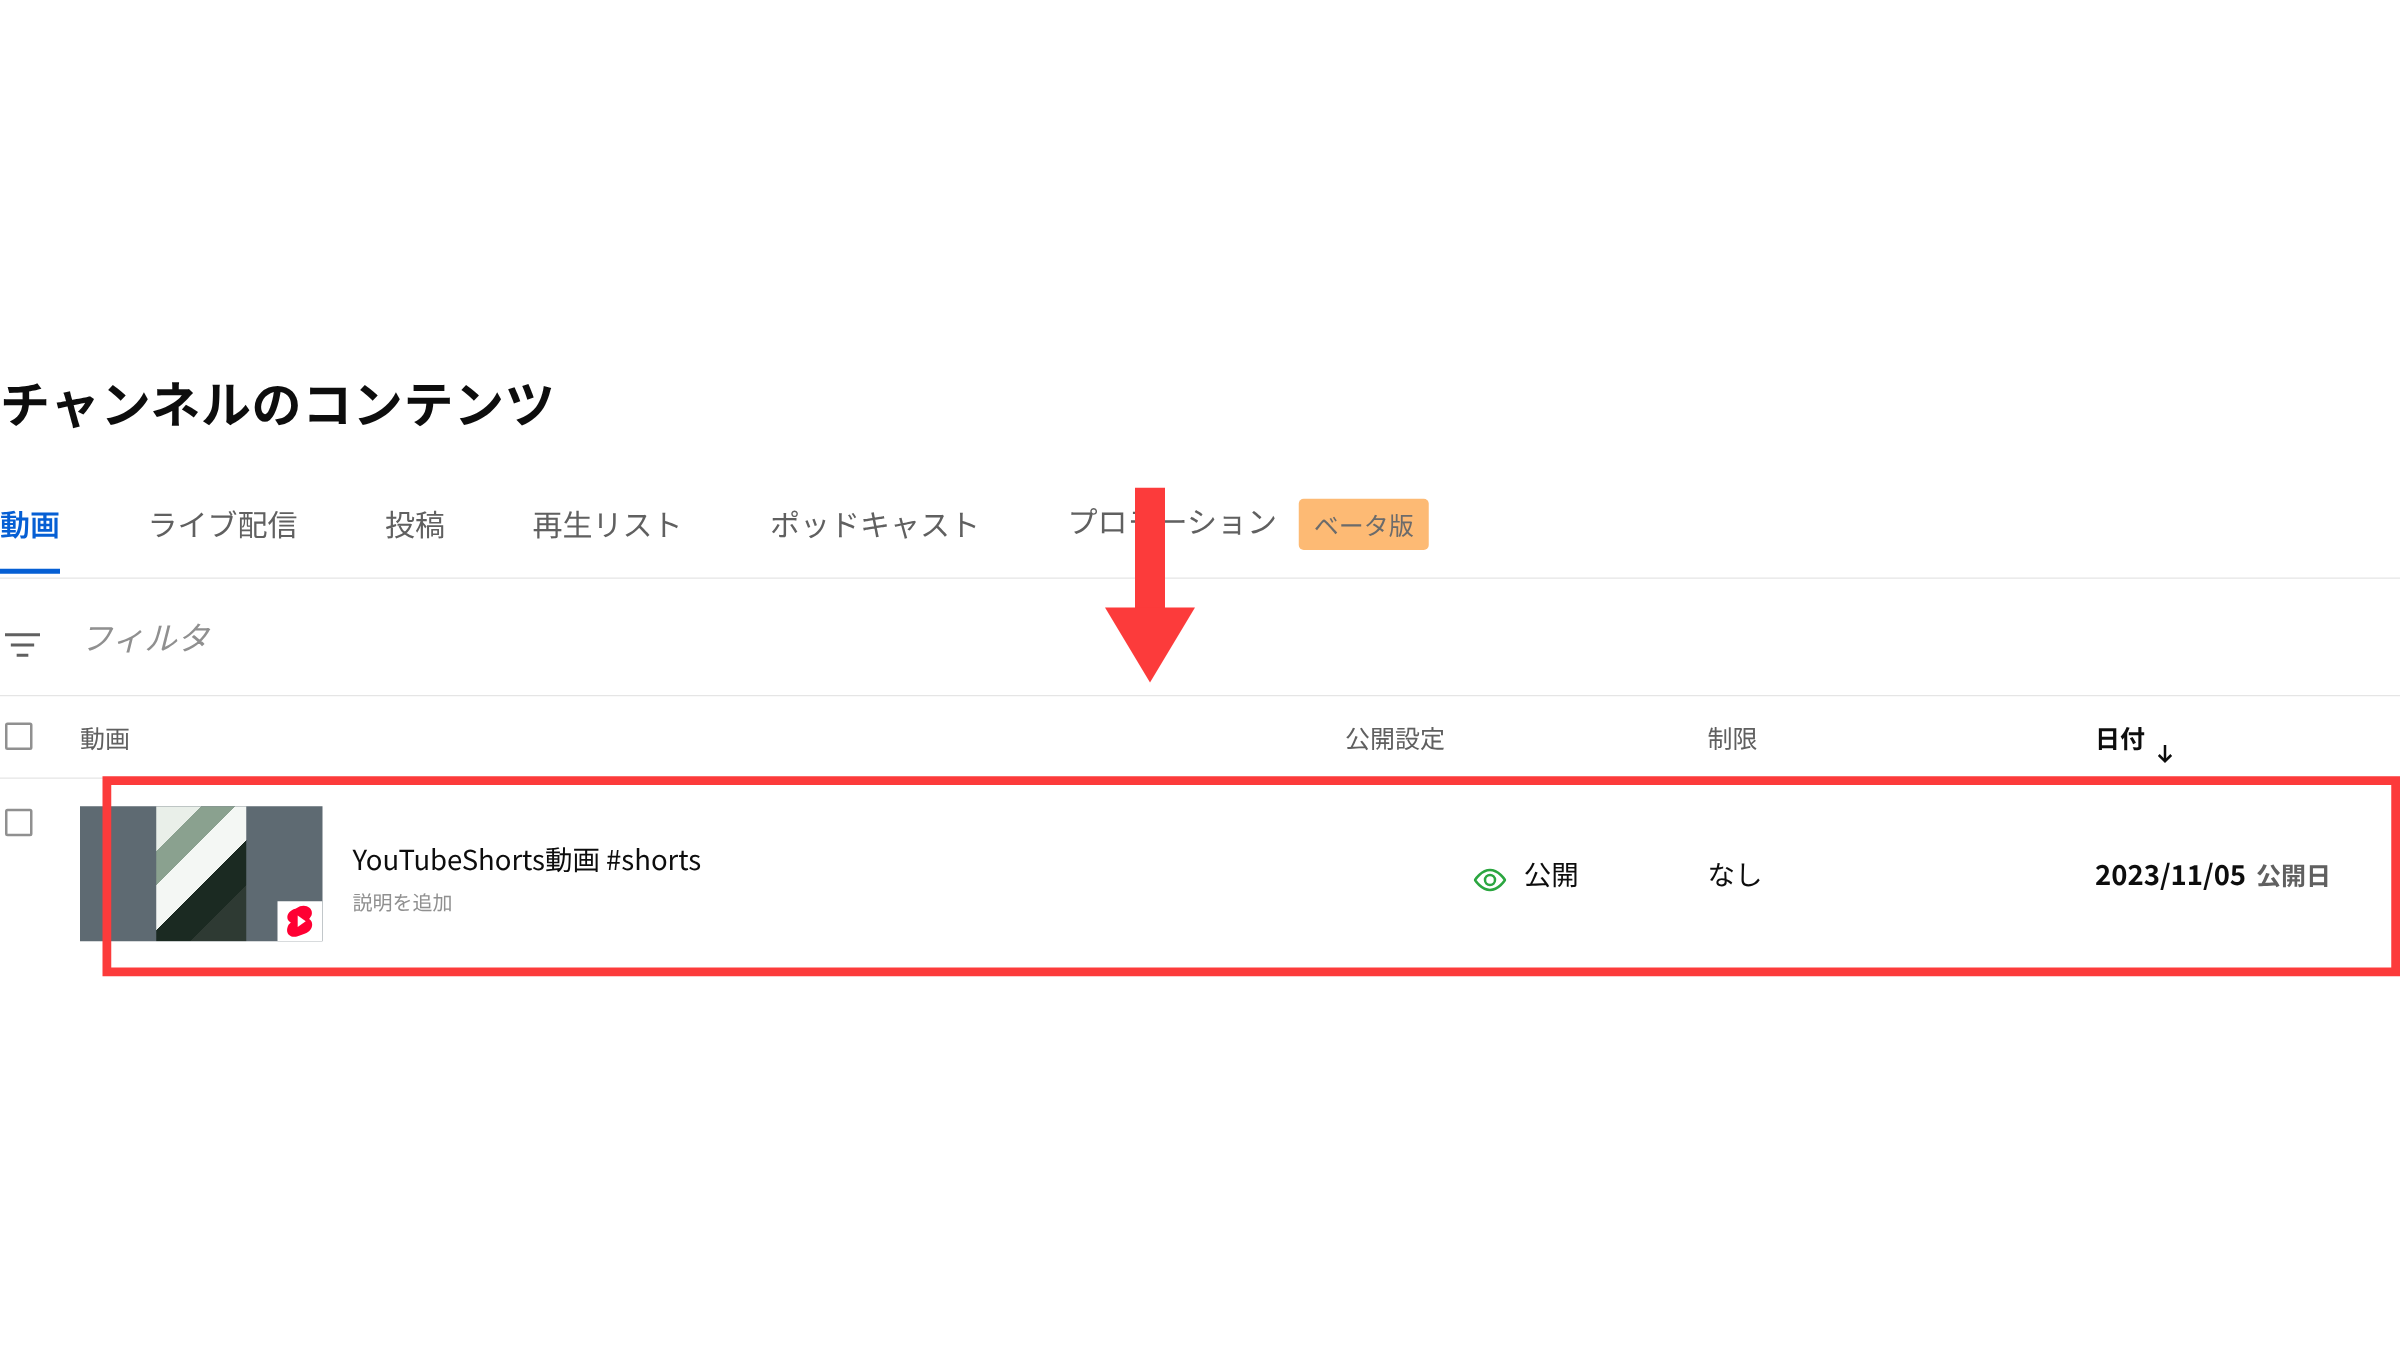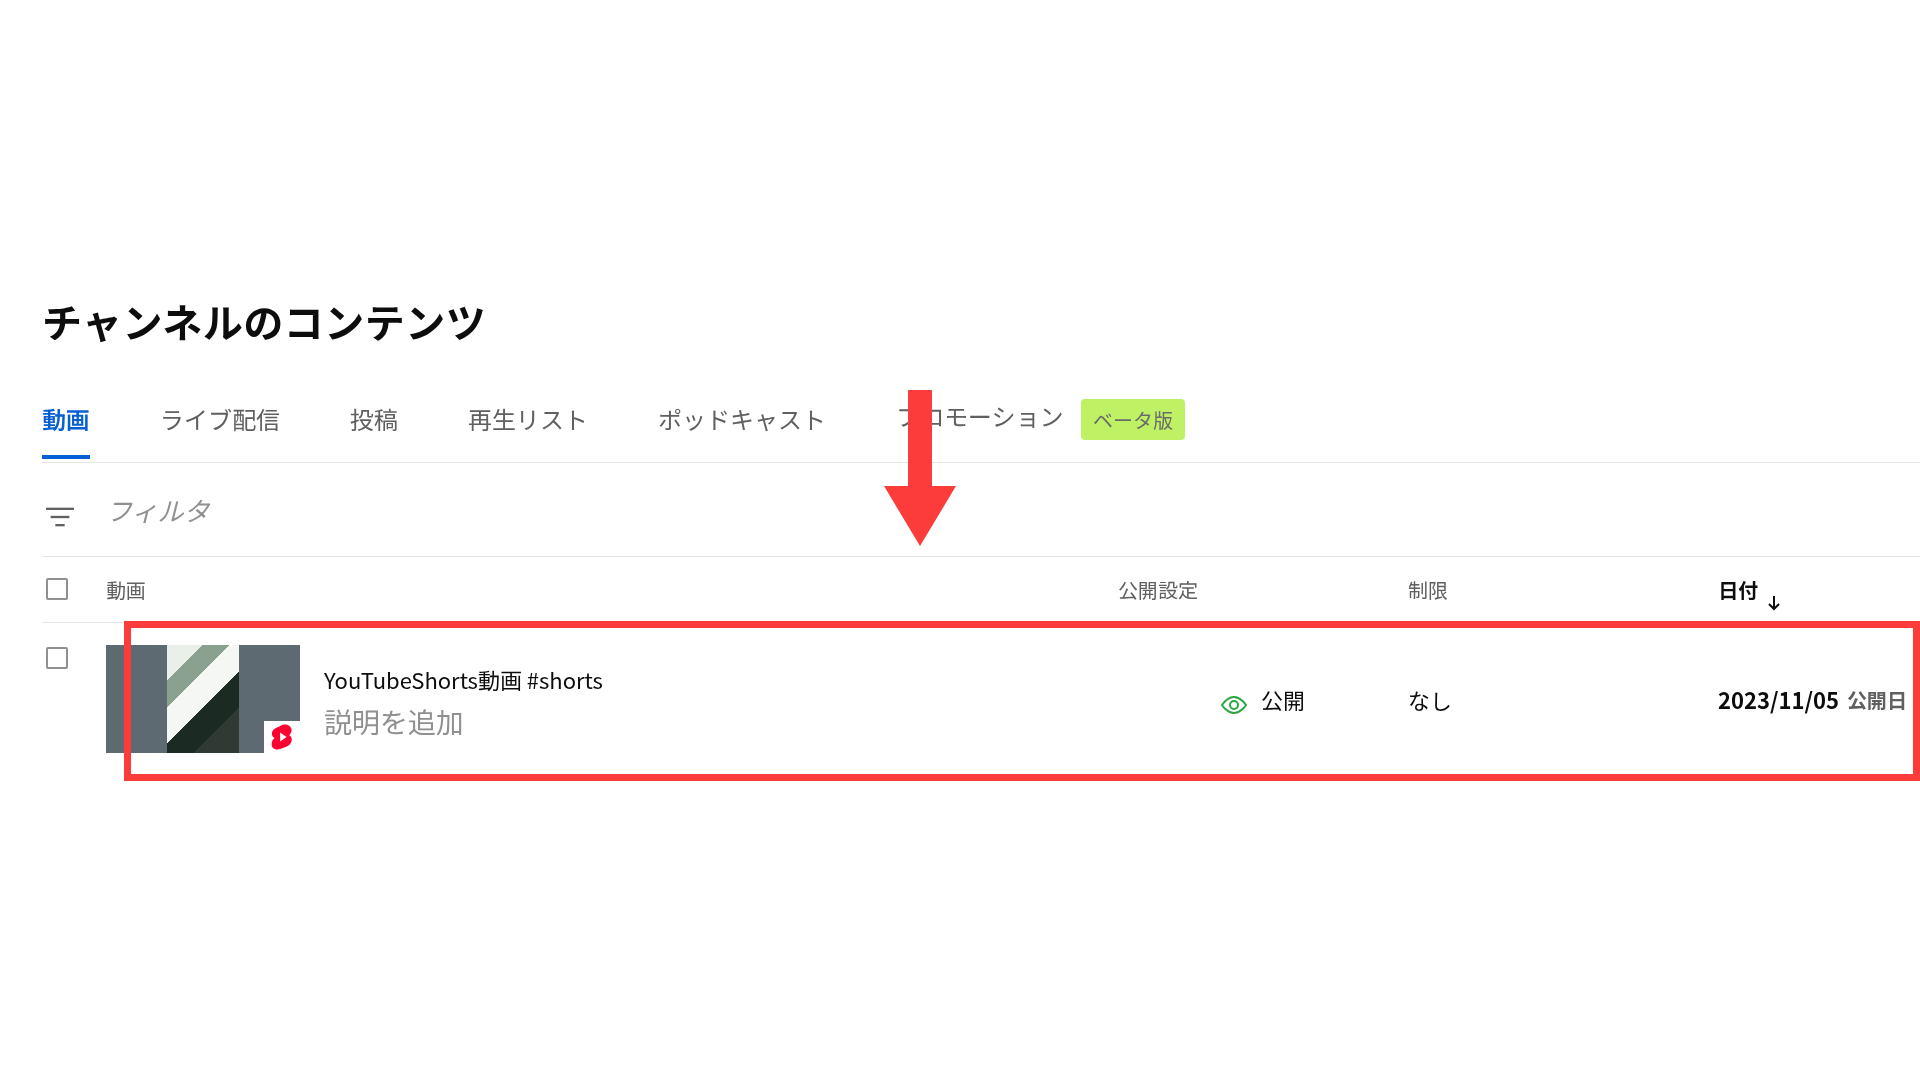--- a/index.html
+++ b/index.html
@@ -1,24 +1,24 @@
 <!DOCTYPE html>
 <html><head>
   <meta charset="utf-8">
   <style>
     * { margin: 0; padding: 0; box-sizing: border-box; }
     html, body { width: 1920px; height: 1080px; background: #fff; font-family: "Hiragino Kaku Gothic ProN", "Meiryo", "Noto Sans JP", Arial, sans-serif; color: #0d0d0d; }
     .page { padding-top: 292px; }
-    .page-inner { padding-left: 42px; padding-right: 0; }
+    .page-inner { padding-right: 0; }
     .page-title { font-size: 40px; font-weight: 700; letter-spacing: 0.5px; margin-bottom: 48px; }
     .tabs { display: flex; align-items: center; gap: 70px; border-bottom: 1px solid #e5e5e5; }
     .tab { font-size: 24px; color: #606060; padding-bottom: 22px; cursor: pointer; position: relative; white-space: nowrap; }
     .tab.active { color: #065fd4; font-weight: 600; }
     .tab.active::after { content: ""; position: absolute; left: 0; right: 0; bottom: -1px; height: 4px; background: #065fd4; }
-    .beta-chip { display: inline-block; background: #bef264; color: #6b6b6b; font-size: 20px; padding: 6px 12px; margin-left: 12px; border-radius: 4px; vertical-align: middle; }
+    .beta-chip { display: inline-block; background: #fdba74; color: #6b6b6b; font-size: 20px; padding: 6px 12px; margin-left: 12px; border-radius: 4px; vertical-align: middle; }
     .filter-row { display: flex; align-items: center; gap: 32px; padding: 28px 0 28px 4px; color: #909090; font-size: 26px; font-style: italic; }
     .filter-icon { width: 28px; height: 22px; display: inline-block; }
     .filter-icon svg { width: 100%; height: 100%; }
     .table-head { display: flex; align-items: center; border-top: 1px solid #e5e5e5; border-bottom: 1px solid #e5e5e5; padding: 18px 0 18px 4px; font-size: 20px; color: #606060; }
     .col-check { width: 52px; display: flex; align-items: center; }
     .checkbox { width: 22px; height: 22px; border: 2px solid #909090; border-radius: 2px; background: #fff; cursor: pointer; }
     .col-video { flex: 0 0 1020px; padding-left: 8px; }
     .col-visibility { flex: 0 0 290px; }
     .col-restrict { flex: 0 0 310px; }
     .col-date { flex: 0 0 200px; font-weight: 700; color: #0d0d0d; display: flex; align-items: flex-end; gap: 8px; }
@@ -27,21 +27,21 @@
     .highlight-box { position: absolute; left: 82px; right: 0; top: -4px; height: 160px; border: 7px solid #fc3b3b; pointer-events: none; z-index: 5; }
     .row { display: flex; align-items: center; padding: 20px 0 20px 4px; }
     .row .col-check { align-self: flex-start; padding-top: 2px; }
     .thumb-wrap { width: 194px; height: 108px; background: #5e6a72; position: relative; flex-shrink: 0; display: flex; align-items: center; justify-content: center; overflow: hidden; }
     .thumb-inner { width: 72px; height: 108px; background: linear-gradient(135deg, #e9efe9 0 20%, #8aa18f 20% 35%, #f4f7f4 35% 55%, #1b2a22 55% 75%, #2e3a33 75% 100%); }
     .shorts-badge { position: absolute; right: 0; bottom: 0; width: 36px; height: 32px; background: #fff; display: flex; align-items: center; justify-content: center; }
     .shorts-badge svg { width: 22px; height: 26px; }
     .video-meta { display: flex; gap: 24px; align-items: center; flex: 0 0 1020px; padding-left: 8px; }
     .video-text { padding-top: 6px; }
     .video-title { font-size: 22px; color: #0d0d0d; margin-bottom: 6px; }
-    .video-desc { font-size: 28px; color: #909090; }
+    .video-desc { font-size: 16px; color: #909090; }
     .vis-cell { display: flex; align-items: center; gap: 14px; font-size: 22px; color: #0d0d0d; justify-content: center; }
     .eye-icon { width: 26px; height: 20px; color: #2ba640; }
     .restrict-cell, .date-cell { font-size: 22px; color: #0d0d0d; }
     .date-cell { line-height: 1.4; }
     .date-sub { font-size: 20px; color: #606060; }
     .annot-arrow { position: absolute; left: 884px; top: 390px; width: 72px; height: 160px; z-index: 10; pointer-events: none; }
   </style>
 </head>
 <body>
 

